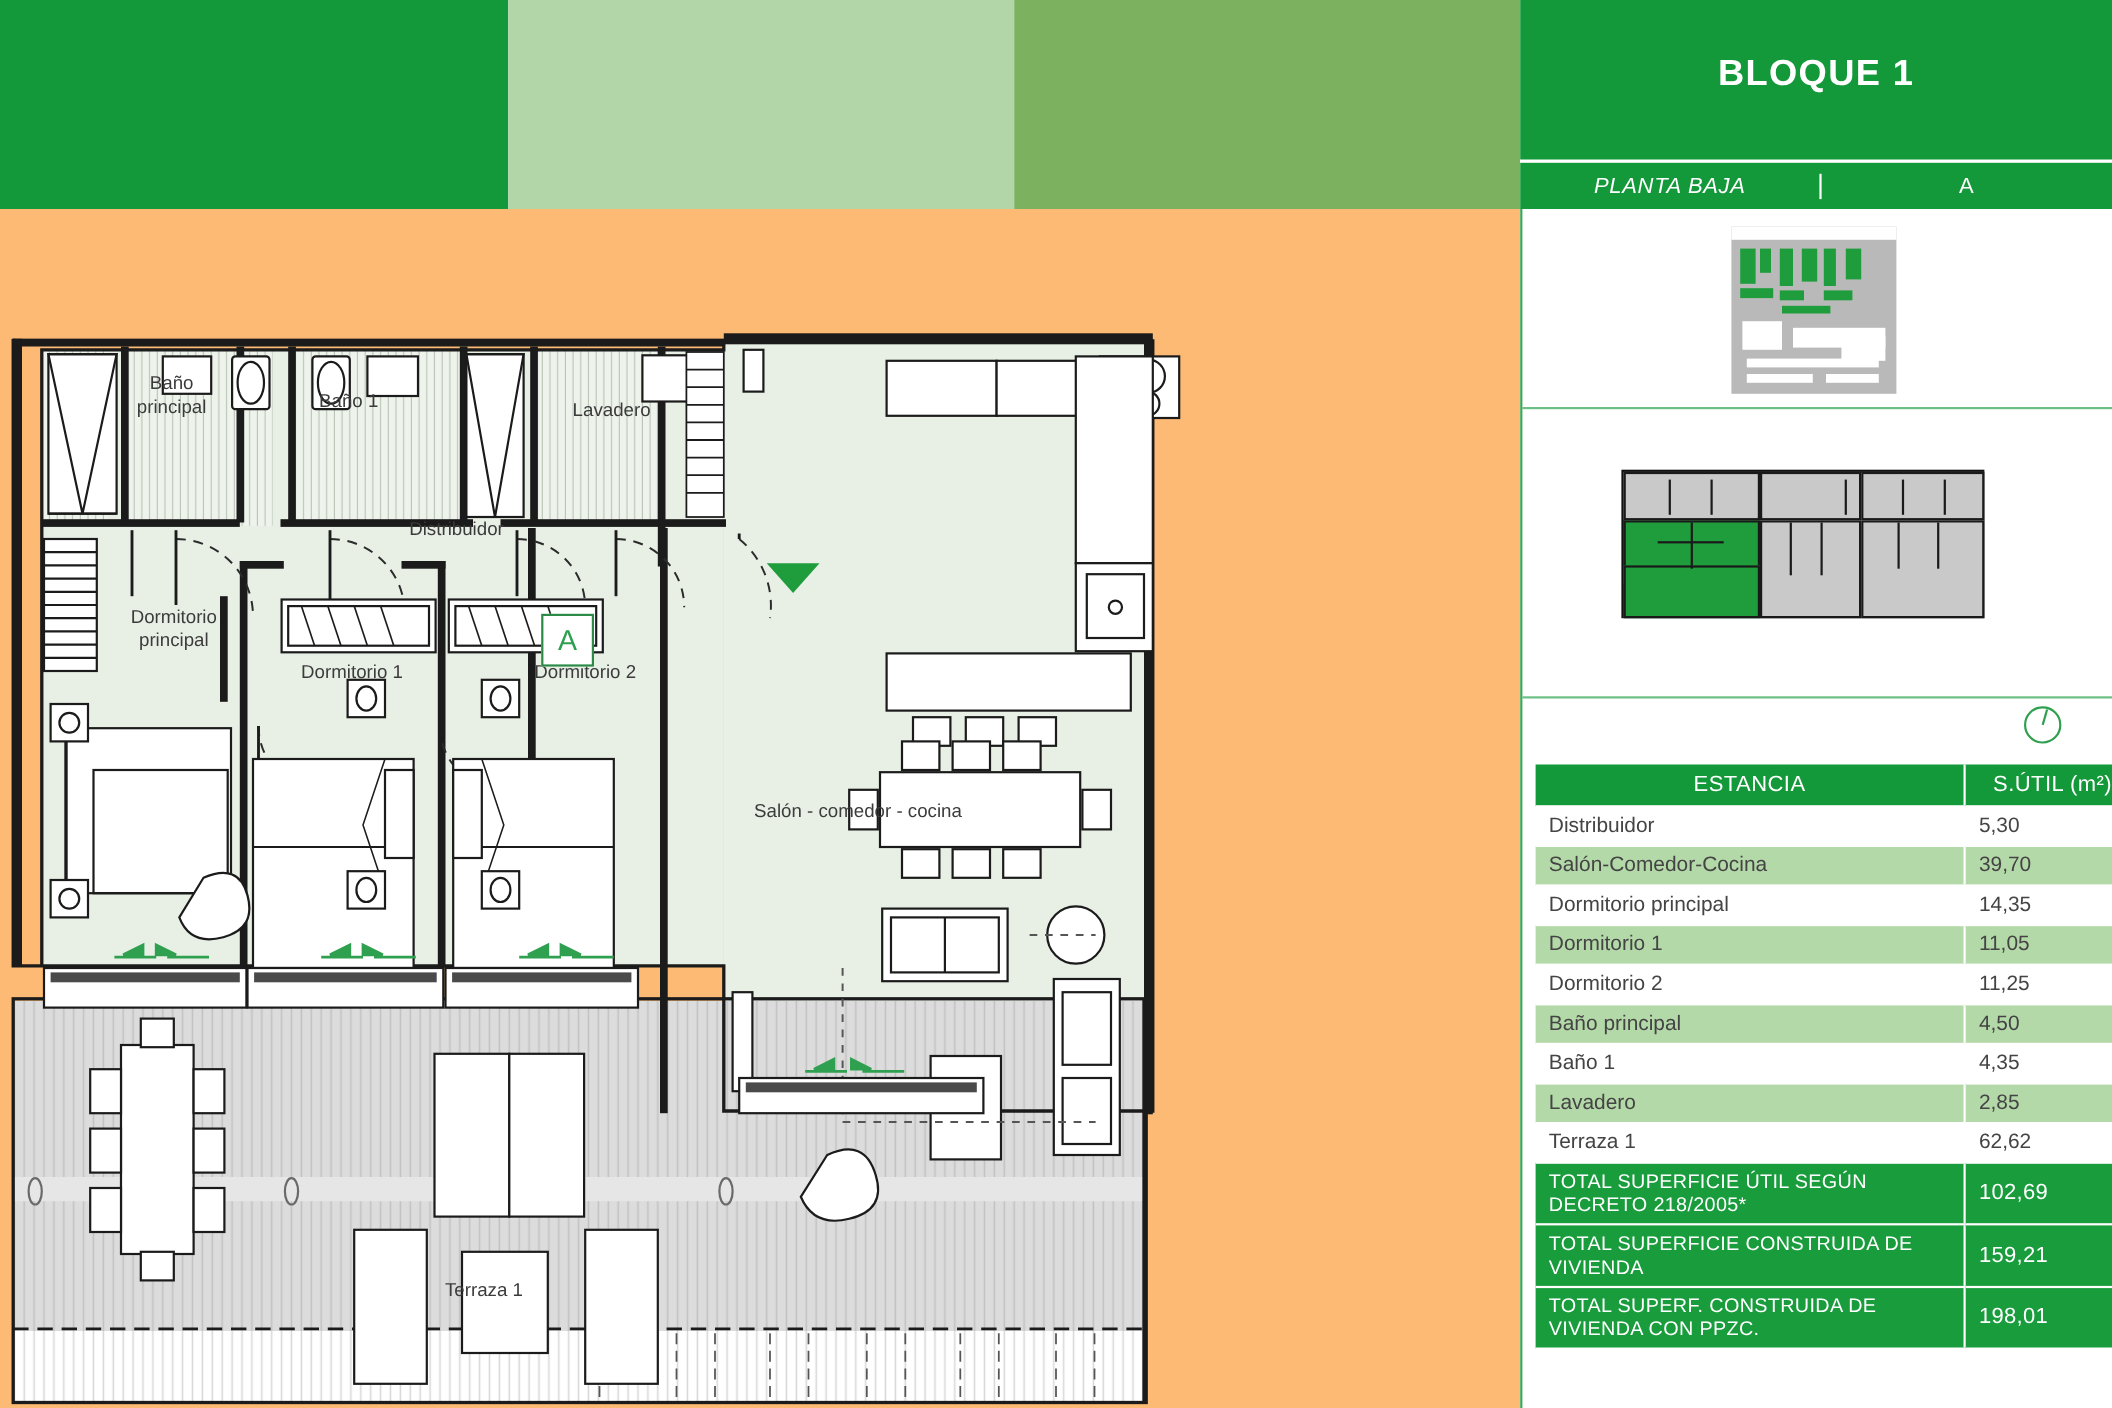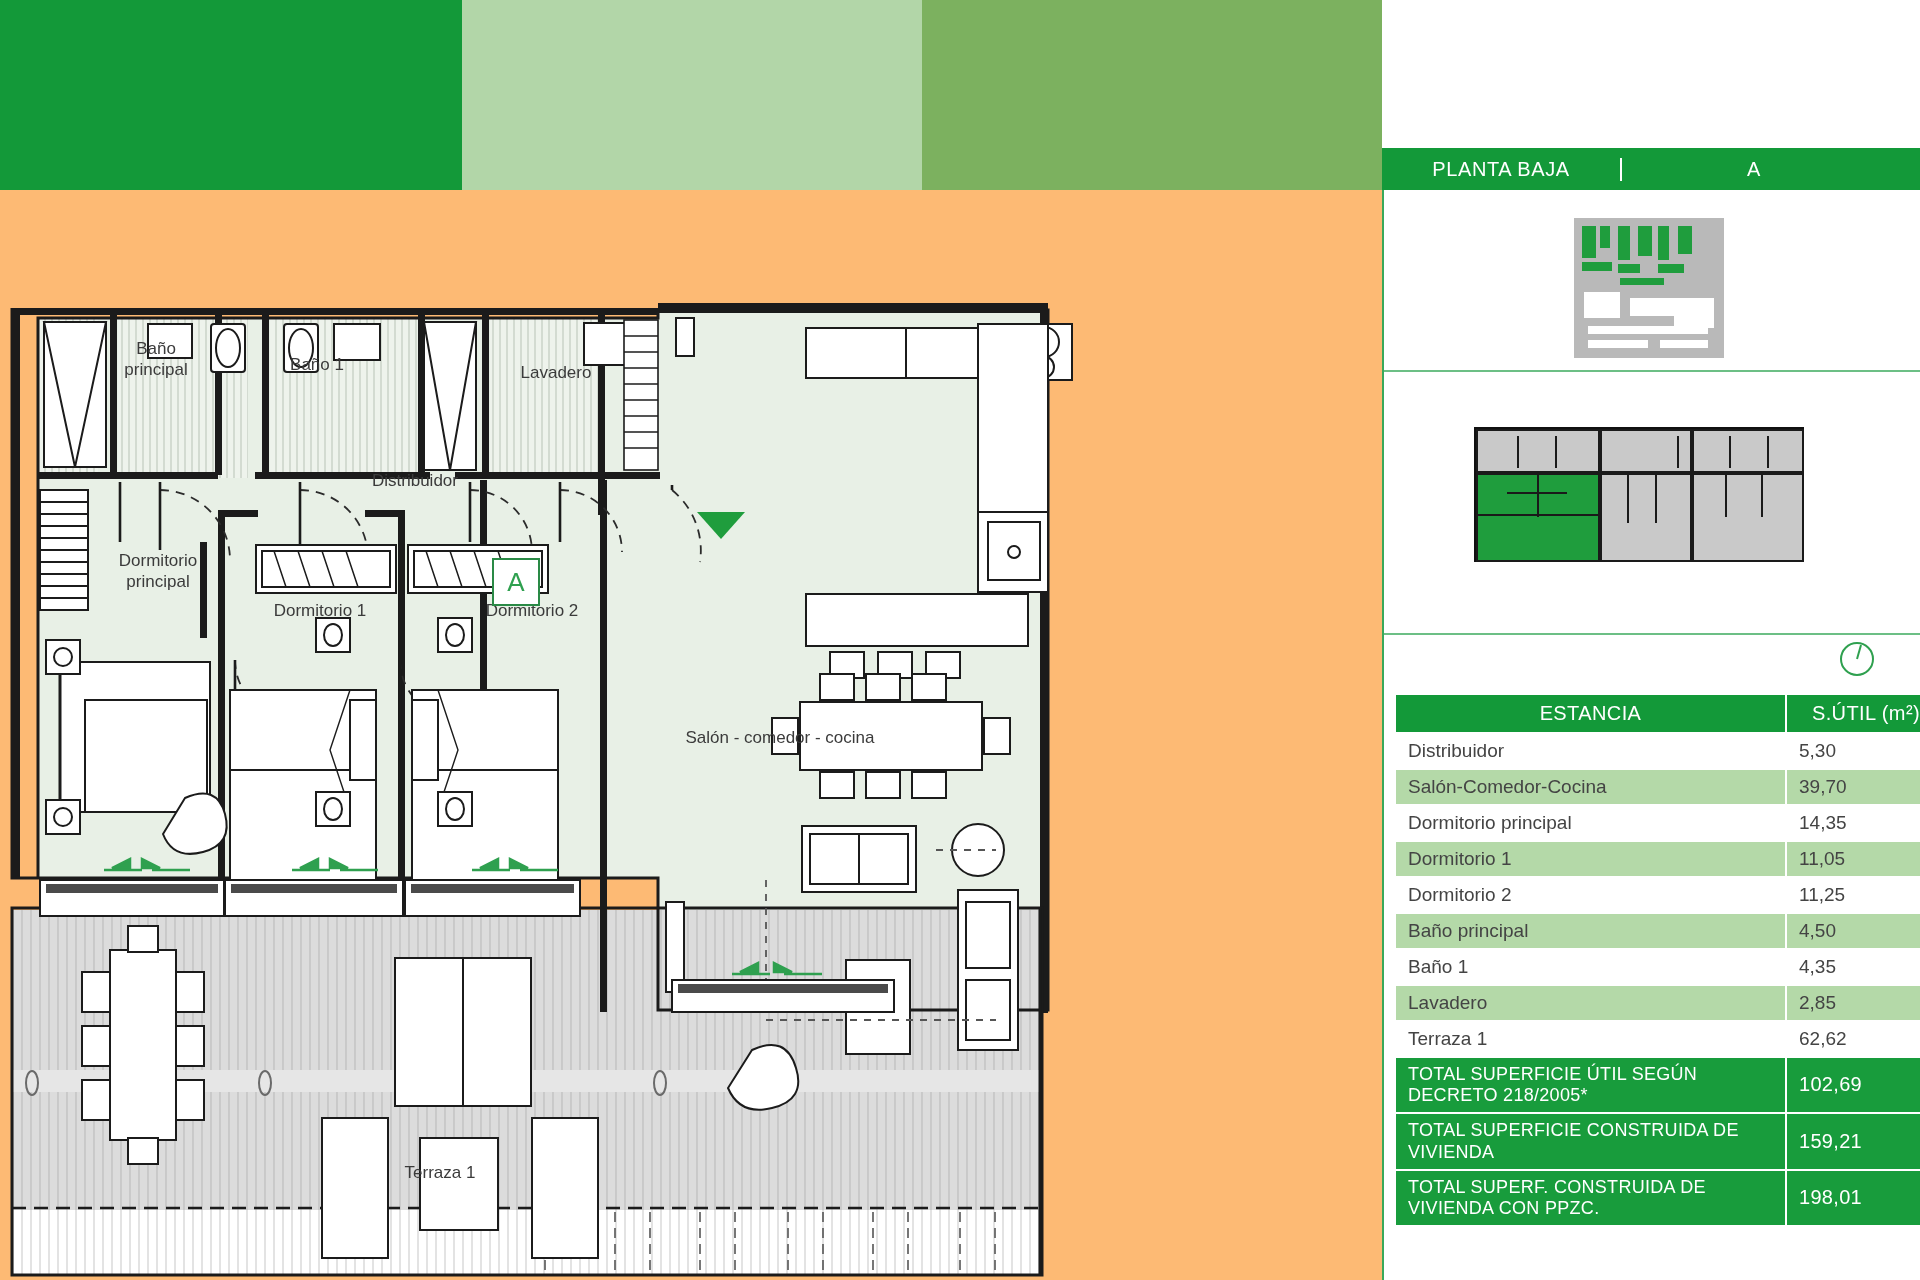--- a/index.html
+++ b/index.html
@@ -33,21 +33,21 @@
   }
   #panel-subbar {
     position: absolute; left: 0; top: 148px; width: 538px; height: 42px;
     background: #139939;
     display: flex; align-items: center;
   }
   #panel-subbar .cell {
     color: #ffffff; font-size: 20px; text-align: center;
     letter-spacing: 0.6px;
   }
-  #sub-floor { width: 238px; }
+  #sub-floor { width: 272px; font-style: italic; }
   #sub-unit  { width: 266px; border-left: 2px solid #ffffff; }
 
   #panel-body {
     position: absolute; left: 0; top: 190px; width: 538px; bottom: 0;
     border-left: 2px solid #3aa85a;
   }
   .panel-sep {
     position: absolute; left: 0; width: 536px; height: 2px; background: #6cbf85;
   }
 
@@ -484,20 +484,23 @@
     <div class="rm-label" style="left:452px; top:410px; width:160px;">Dormitorio 2</div>
     <div class="rm-label" style="left:630px; top:537px; width:300px;">Salón - comedor - cocina</div>
     <div class="rm-label" style="left:360px; top:972px; width:160px;">Terraza 1</div>
 
     <div id="unit-tag">A</div>
     <div id="entry-marker"></div>
   </div>
 
   <div id="right-panel">
 
+    <div id="panel-title-bar">
+      <div id="panel-title">BLOQUE 1</div>
+    </div>
 
     <div id="panel-subbar">
       <div class="cell" id="sub-floor">PLANTA BAJA</div>
       <div class="cell" id="sub-unit">A</div>
     </div>
 
     <div id="panel-body">
 
       <div id="site-thumb-box">
         <div id="site-thumb">

